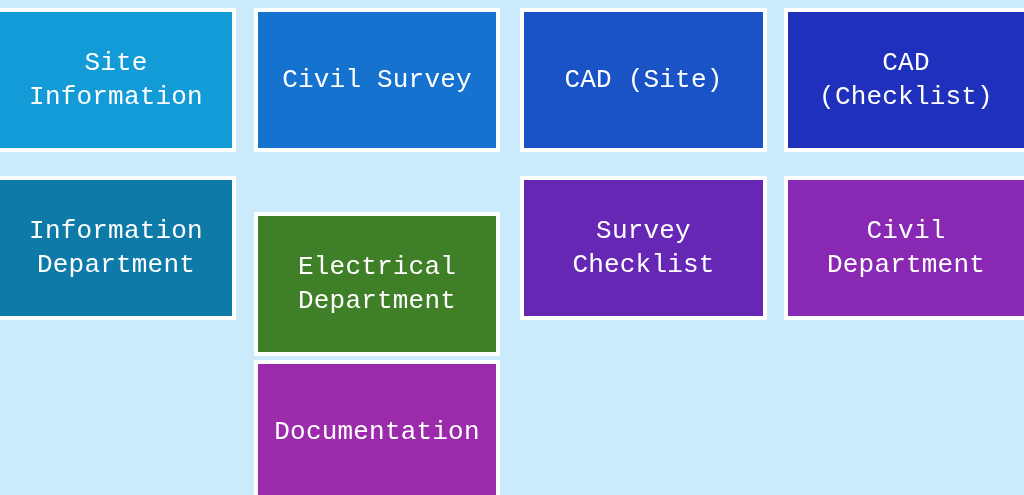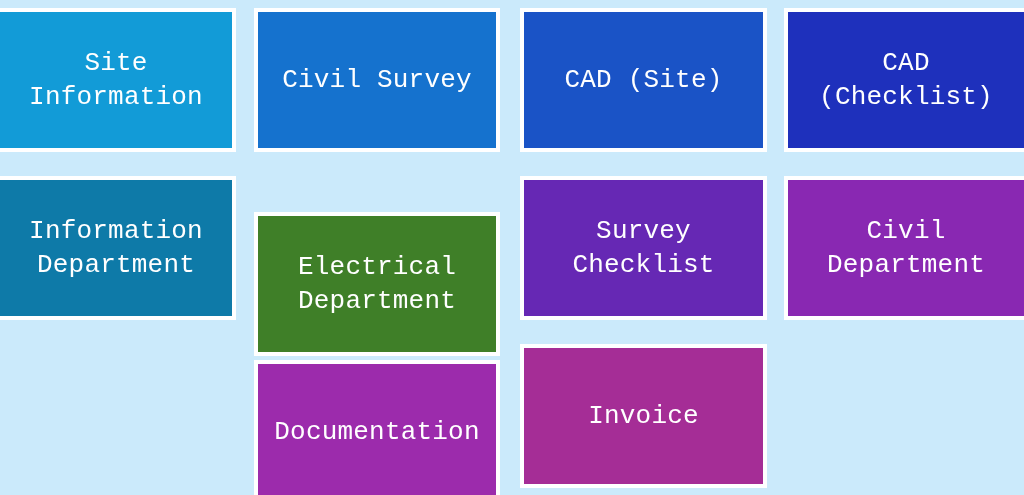--- a/index.html
+++ b/index.html
@@ -83,17 +83,14 @@
 
   <div class="tile t8" style="background-color: rgb(137, 40, 178);">
     <span class="tile-label">Civil
 Department</span>
   </div>
 
   <div class="tile t9" style="background-color: rgb(156, 43, 172);">
     <span class="tile-label">Documentation</span>
   </div>
 
-  <div class="tile t10" style="background-color: rgb(165, 45, 150);">
-    <span class="tile-label">Invoice</span>
-  </div>
 
 </div>
 
 </body></html>

